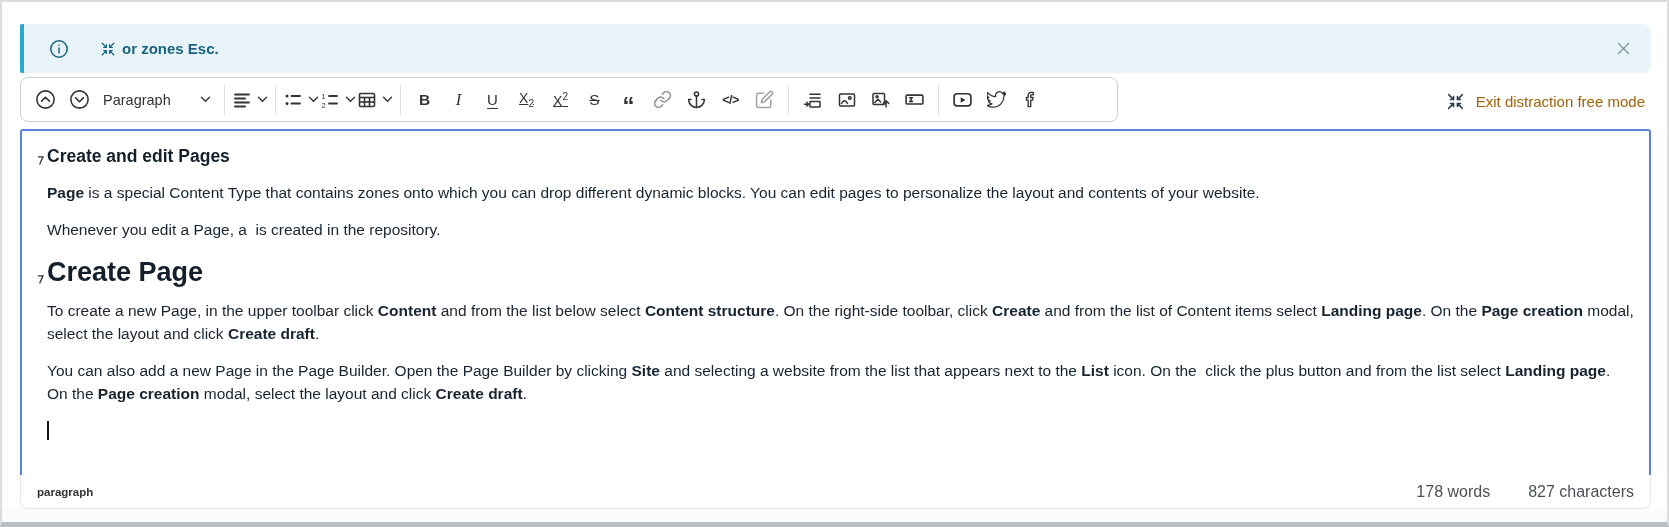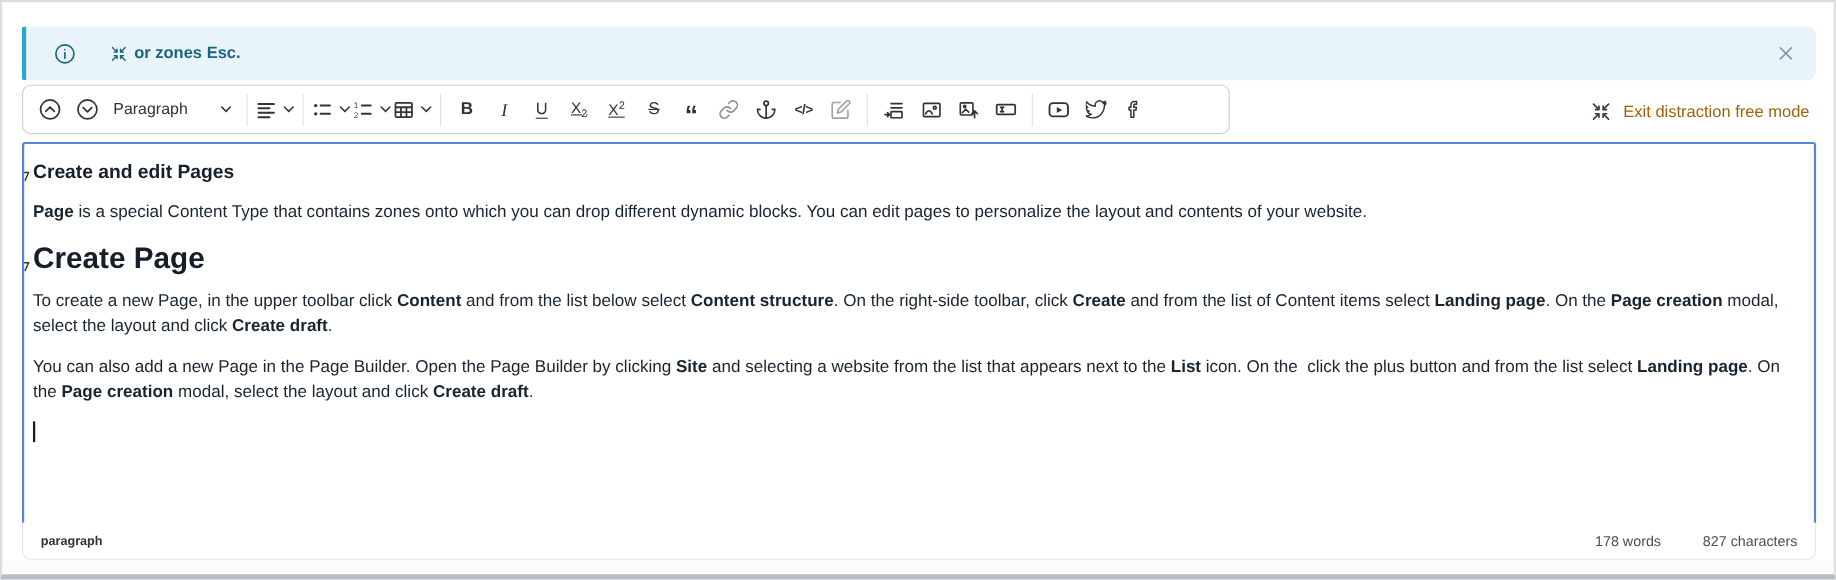--- a/index.html
+++ b/index.html
@@ -72,21 +72,21 @@
     font-size: 15px; color: #a16207;
     font-family: "Liberation Sans", sans-serif;
   }
 
   
   .editor {
     position: absolute; left: 18px; right: 16px; top: 127px; height: 352px;
     background: #fff;
     border: 2px solid #5b82df;
     border-radius: 3px;
-    padding: 6px 14px 0 8px;
+    padding: 6px 14px 0 25px;
     overflow: hidden;
     color: #182430;
   }
   .block { white-space: pre-wrap; position: relative; }
   .editor p.block { font-size: 15.5px; line-height: 23px; margin: 0 0 14px 0; }
   .editor h3.block { font-size: 17.5px; line-height: 24px; margin: 7px 0 13px 0; color: #141f2b; }
   .editor h2.block { font-size: 27px; line-height: 30px; margin: 16px 0 12px 0; color: #141f2b; }
   .block .b { font-weight: 700; }
   .hmarker { position: absolute; left: -10px; top: 4px; }
   .caret { display: inline-block; width: 1.5px; height: 19px; background: #1a1a1a; vertical-align: -4px; margin-right: 1px; }
@@ -94,21 +94,21 @@
   
   .statusbar {
     position: absolute; left: 18px; right: 16px; top: 473px; height: 34px;
     background: #fff;
     border: 1px solid #e7e7e7; border-top: none;
     border-radius: 0 0 8px 8px;
     display: flex; align-items: center;
     padding: 0 16px;
   }
   .statusbar .blocktype { font-size: 11.5px; font-weight: 700; color: #333; }
-  .statusbar .counts { margin-left: auto; display: flex; gap: 38px; font-size: 13px; color: #4b4f55; }
+  .statusbar .counts { margin-left: auto; display: flex; gap: 38px; font-size: 16px; color: #4b4f55; }
   .below-strip { position: absolute; left: 0; right: 0; top: 507px; height: 13px; background: #fbfbfb; }
 </style>
 </head>
 <body>
 
 <div class="screen">
 
   <div class="banner">
     <span class="info-ic">
       <svg width="22" height="22" viewBox="0 0 22 22" fill="none" stroke="#1a647e" stroke-width="1.5" stroke-linecap="round">
@@ -318,20 +318,21 @@
       <path d="M17.2 17.2 L12 12 M12 12 V15.3 M12 12 H15.3"></path>
     </svg>
     <span>Exit distraction free mode</span>
   </button>
 
   <div class="editor">
       <h3 class="block"><span class="hmarker"><svg width="7" height="11" viewBox="0 0 7 11">
             <path d="M1 1.8 H6 L2.6 9.5" fill="none" stroke="#333" stroke-width="1.3"></path>
           </svg></span><span class="b">Create and edit Pages</span></h3>
       <p class="block"><span class="b">Page</span><span> is a special Content Type that contains zones onto which you can drop different dynamic blocks. You can edit pages to personalize the layout and contents of your website.</span></p>
+      <p class="block"><span>Whenever you edit a Page, a  is created in the repository.</span></p>
       <h2 class="block"><span class="hmarker"><svg width="7" height="11" viewBox="0 0 7 11">
             <path d="M1 1.8 H6 L2.6 9.5" fill="none" stroke="#333" stroke-width="1.3"></path>
           </svg></span><span class="b">Create Page</span></h2>
       <p class="block"><span>To create a new Page, in the upper toolbar click </span><span class="b">Content</span><span> and from the list below select </span><span class="b">Content structure</span><span>. On the right-side toolbar, click </span><span class="b">Create</span><span> and from the list of Content items select </span><span class="b">Landing page</span><span>. On the </span><span class="b">Page creation</span><span> modal, select the layout and click </span><span class="b">Create draft</span><span>.</span></p>
       <p class="block"><span>You can also add a new Page in the Page Builder. Open the Page Builder by clicking </span><span class="b">Site</span><span> and selecting a website from the list that appears next to the </span><span class="b">List</span><span> icon. On the  click the plus button and from the list select </span><span class="b">Landing page</span><span>. On the </span><span class="b">Page creation</span><span> modal, select the layout and click </span><span class="b">Create draft</span><span>.</span></p>
       <p class="block"><span class="caret"></span></p>
     </div>
 
   <div class="statusbar">
     <span class="blocktype">paragraph</span>

